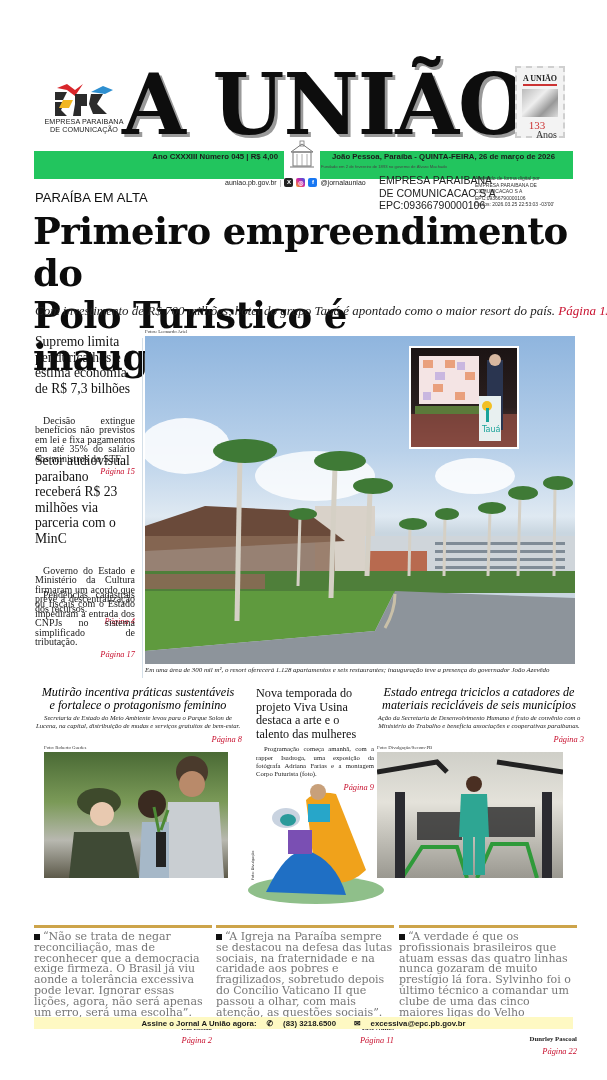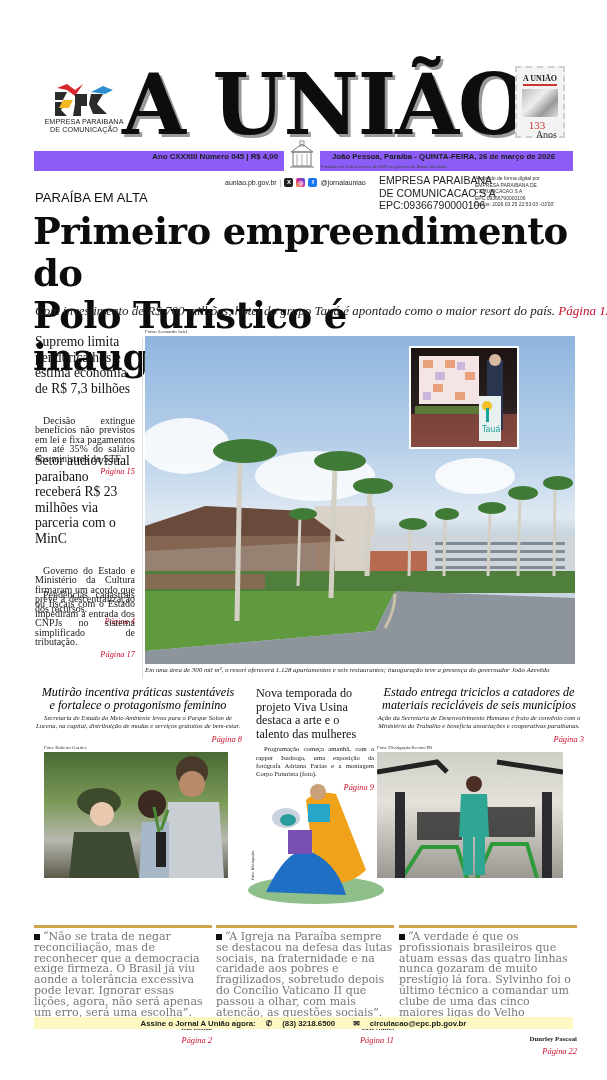--- a/index.html
+++ b/index.html
@@ -12,21 +12,21 @@
   .logo-epc svg { display: block; margin: 0 auto; }
   .logo-epc .cap { font-family: "Liberation Sans", sans-serif; font-size: 7.2px; line-height: 8px; text-align: center; color: #222; letter-spacing: 0.1px; }
   .masthead-title { left: 122px; top: 60px; width: 375px; height: 90px; font-family: "DejaVu Serif", serif; font-weight: bold; font-size: 84px; line-height: 90px; letter-spacing: -1px; color: #0d0d0d; text-shadow: 3px 3px 0 #9a9a9a; white-space: nowrap; transform: scaleX(0.98); transform-origin: left; }
   .stamp { left: 515px; top: 66px; width: 50px; height: 72px; background: #f3f3f3; border: 2px dashed #cfcfcf; }
   .stamp .s-title { font-family: "Liberation Serif", serif; font-weight: bold; font-size: 8px; color: #222; margin: 6px 0 0 6px; }
   .stamp .s-line { height: 2px; background: #c33; margin: 1px 6px; }
   .stamp .s-img { height: 28px; margin: 3px 5px; background: linear-gradient(135deg,#bbb,#eee 40%,#999 70%,#ddd); }
   .stamp .s-num { font-family: "Liberation Serif", serif; color: #c33; font-size: 11px; text-align: center; margin-right: 6px; line-height: 10px; }
   .stamp .s-anos { font-family: "Liberation Serif", serif; color: #333; font-size: 10px; text-align: right; margin-right: 6px; line-height: 10px; }
 
-  .bar { background: #8b5cf6; height: 20px; font-family: "Liberation Sans", sans-serif; font-size: 7.8px; line-height: 12px; color: #1a1a1a; font-weight: bold; }
+  .bar { background: #22c55e; height: 28px; font-family: "Liberation Sans", sans-serif; font-size: 7.8px; line-height: 12px; color: #1a1a1a; font-weight: bold; }
   .bar-left { left: 34px; top: 151px; width: 250px; text-align: right; padding-right: 6px; }
   .bar-right { left: 320px; top: 151px; width: 253px; padding-left: 12px; }
   .building { left: 287px; top: 140px; width: 30px; height: 30px; }
   .founded { left: 321px; top: 164px; font-family: "Liberation Sans", sans-serif; font-size: 4.2px; color: #444; white-space: nowrap; }
 
   .social { left: 225px; top: 176px; height: 12px; display: flex; align-items: center; font-family: "Liberation Sans", sans-serif; font-size: 7px; color: #222; gap: 3px; white-space: nowrap; }
   .soc-ico { width: 9px; height: 9px; border-radius: 2px; display: inline-flex; align-items: center; justify-content: center; color: #fff; font-size: 6px; font-weight: bold; }
   .sig-main { left: 379px; top: 174px; font-family: "Liberation Sans", sans-serif; font-size: 10.5px; line-height: 12.5px; color: #222; white-space: nowrap; }
   .sig-side { left: 475px; top: 175px; font-family: "Liberation Sans", sans-serif; font-size: 5px; line-height: 6.6px; color: #333; white-space: nowrap; }
 
@@ -321,14 +321,14 @@
   <div class="qt"><span class="sq"></span><span>“A verdade é que os profissionais brasileiros que atuam essas das quatro linhas nunca gozaram de muito prestígio lá fora. Sylvinho foi o último técnico a comandar um clube de uma das cinco maiores ligas do Velho Continente”.</span></div>
   <div class="qa">Dunrley Pascoal</div>
   <div class="qp">Página 22</div>
 </div>
 
 <div class="abs footer-bar">
   <span>Assine o Jornal A União agora:</span>
   <span>✆</span>
   <span>(83) 3218.6500</span>
   <span style="margin-left:8px;">✉</span>
-  <span>circulacao@epc.pb.gov.br</span>
+  <span>excessiva@epc.pb.gov.br</span>
 </div>
 
 </body></html>

